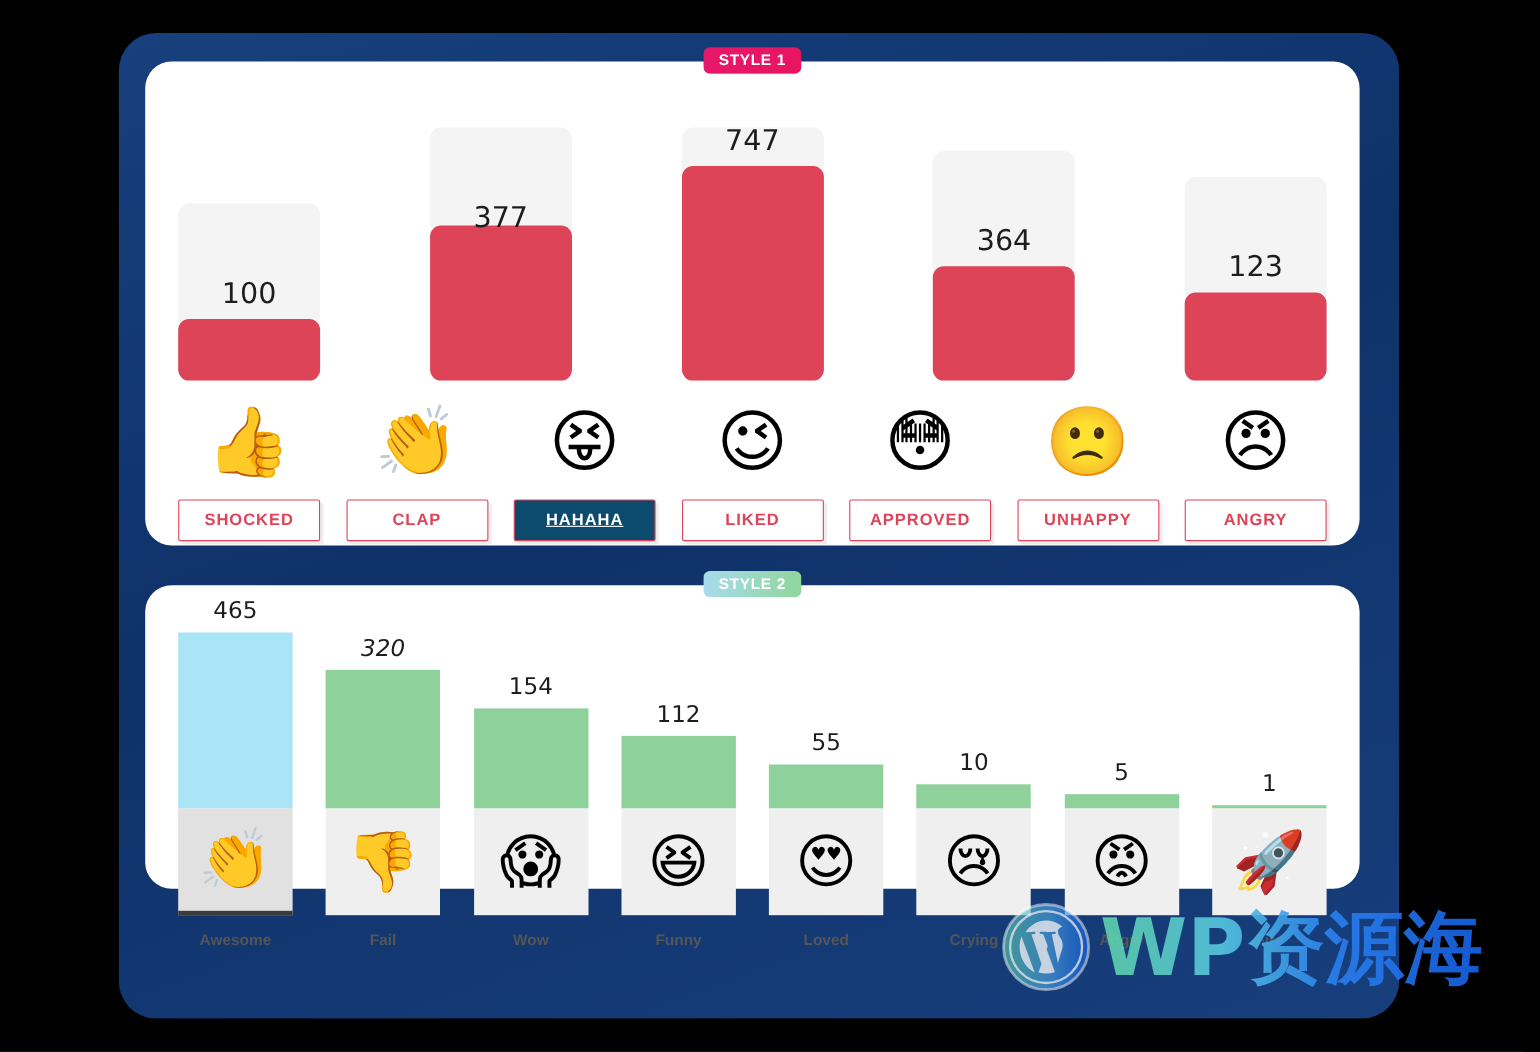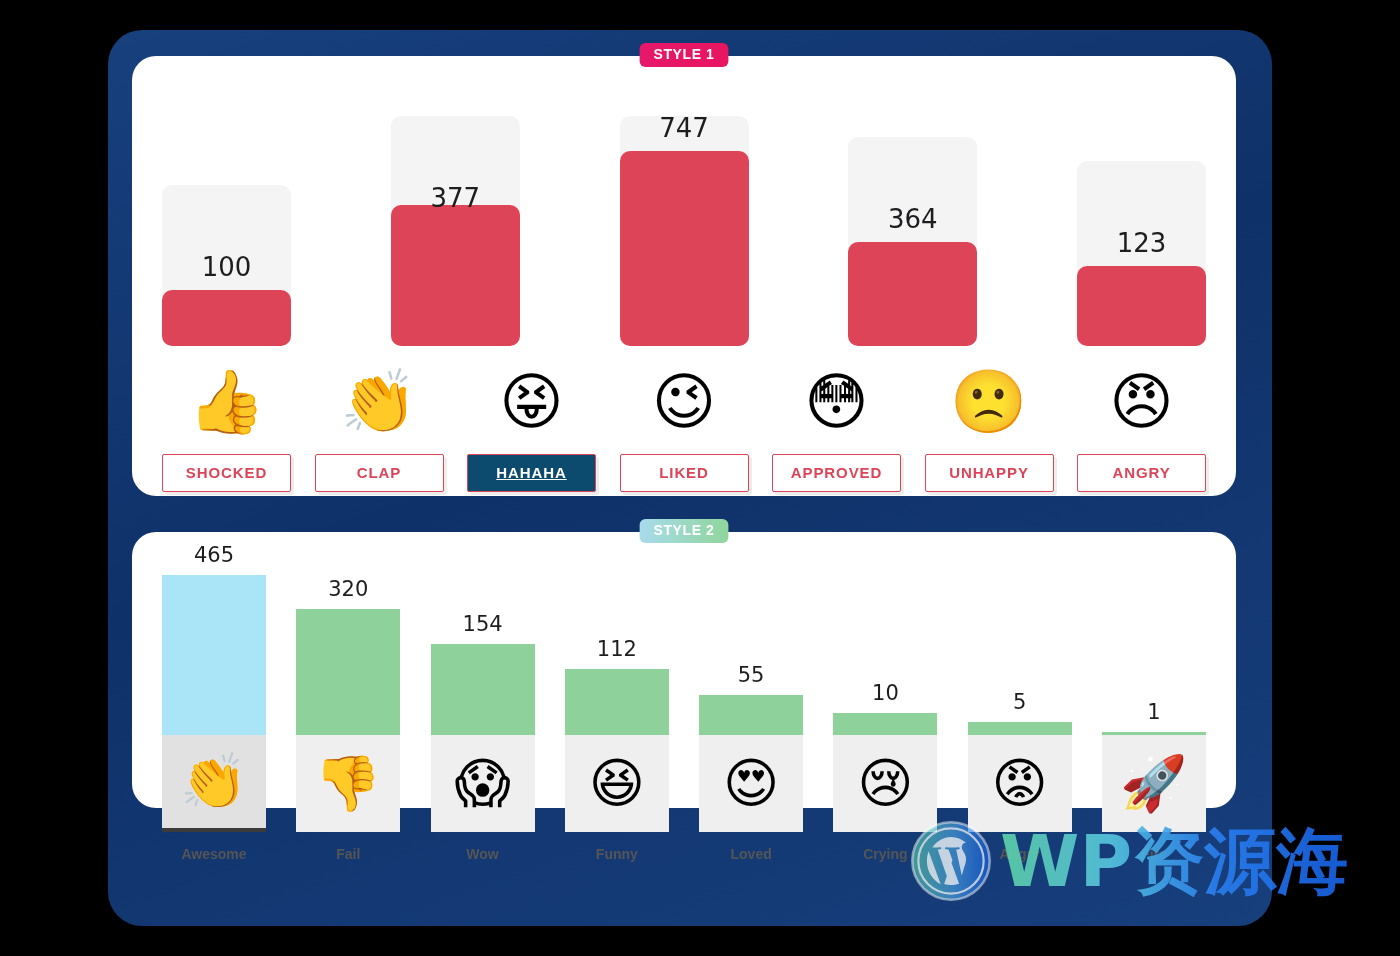--- a/index.html
+++ b/index.html
@@ -299,21 +299,21 @@
             <div class="s2-bar" style="height: 160px;"></div>
           </div>
           <div class="s2-val" style="bottom: 304px;">465</div>
           <div class="s2-emojibox">👏</div>
           <div class="s2-label">Awesome</div>
         </div>
         <div class="s2-col">
           <div class="s2-barzone">
             <div class="s2-bar" style="height: 126px;"></div>
           </div>
-          <div class="s2-val" style="bottom: 270px;">320</div>
+          <div class="s2-val" style="bottom: 270px; font-style: italic;">320</div>
           <div class="s2-emojibox">👎</div>
           <div class="s2-label">Fail</div>
         </div>
         <div class="s2-col">
           <div class="s2-barzone">
             <div class="s2-bar" style="height: 91px;"></div>
           </div>
           <div class="s2-val" style="bottom: 235px;">154</div>
           <div class="s2-emojibox">😱</div>
           <div class="s2-label">Wow</div>

